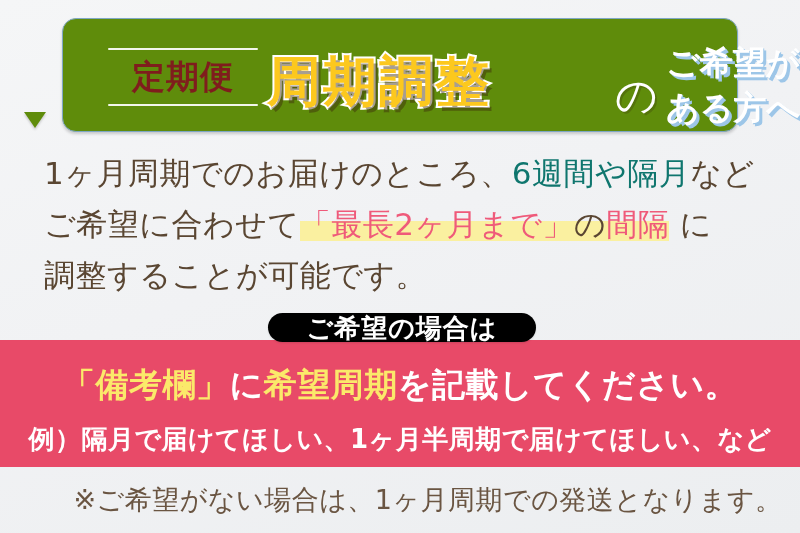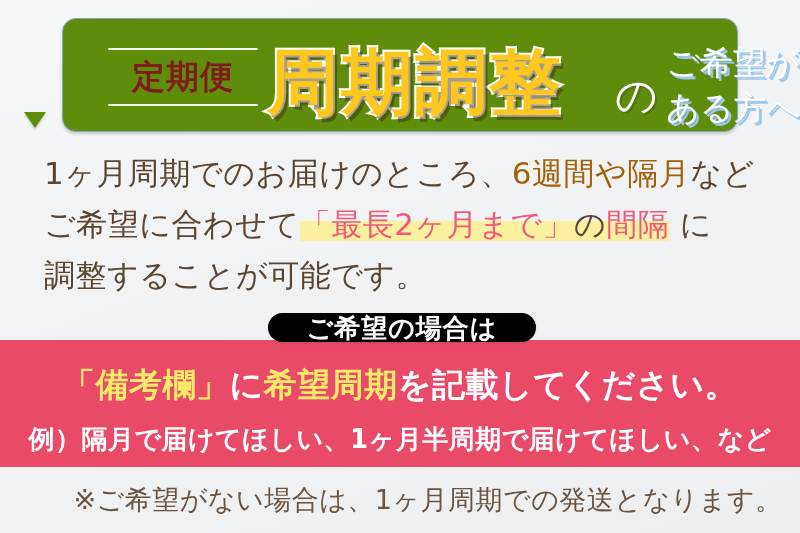--- a/index.html
+++ b/index.html
@@ -39,51 +39,51 @@
   .teikibin .rule{height:2px;background:rgba(255,255,255,.92);border-radius:2px;}
   .teikibin .rule.top{margin-bottom:7px;}
   .teikibin .rule.bot{margin-top:7px;}
   .teikibin .txt{
     color:#7f1d1d;font-size:33px;line-height:40px;font-weight:600;
     letter-spacing:1px;white-space:nowrap;
   }
   
   .main-title{
     position:absolute;left:205px;top:18px;
-    font-size:72px;line-height:92px;font-weight:700;
+    font-size:54px;line-height:92px;font-weight:700;
     color:#fcc81e;white-space:nowrap;letter-spacing:2px;
     -webkit-text-stroke:4px #ffffff;
     paint-order:stroke fill;
     text-shadow:4px 5px 0 rgba(60,40,10,.45);
   }
   .no-char{
     position:absolute;left:553px;top:55px;
     font-size:42px;line-height:46px;color:#ffffff;font-weight:500;
     text-shadow:2px 2px 0 rgba(50,40,10,.25);
   }
   
   .wish-block{
     position:absolute;left:604px;top:22px;width:132px;
     text-align:center;
   }
   .wish-block div{
-    color:#ffffff;font-size:33px;line-height:45px;font-weight:400;
+    color:#ffffff;font-size:33px;line-height:45px;font-weight:700;
     white-space:nowrap;letter-spacing:0px;
     text-shadow:3px 3px 0 #9dc6e8, 1px 1px 0 #9dc6e8;
   }
 
   
   .para{
     position:absolute;left:44px;top:148px;width:730px;
     color:#5a4632;font-size:31px;line-height:51px;font-weight:500;
     letter-spacing:.5px;white-space:nowrap;
   }
   .para .line{height:51px;}
   .pink{color:#ef5a7a;}
-  .pink-strong{color:#a16207;}
+  .pink-strong{color:#0f766e;}
   .hl{
     background:linear-gradient(transparent 42%, #faf0a0 42%, #faf0a0 96%, transparent 96%);
   }
 
   
   .pink-band{
     position:absolute;left:0;top:340px;width:800px;height:127px;
     background:#e84a68;
   }
   

